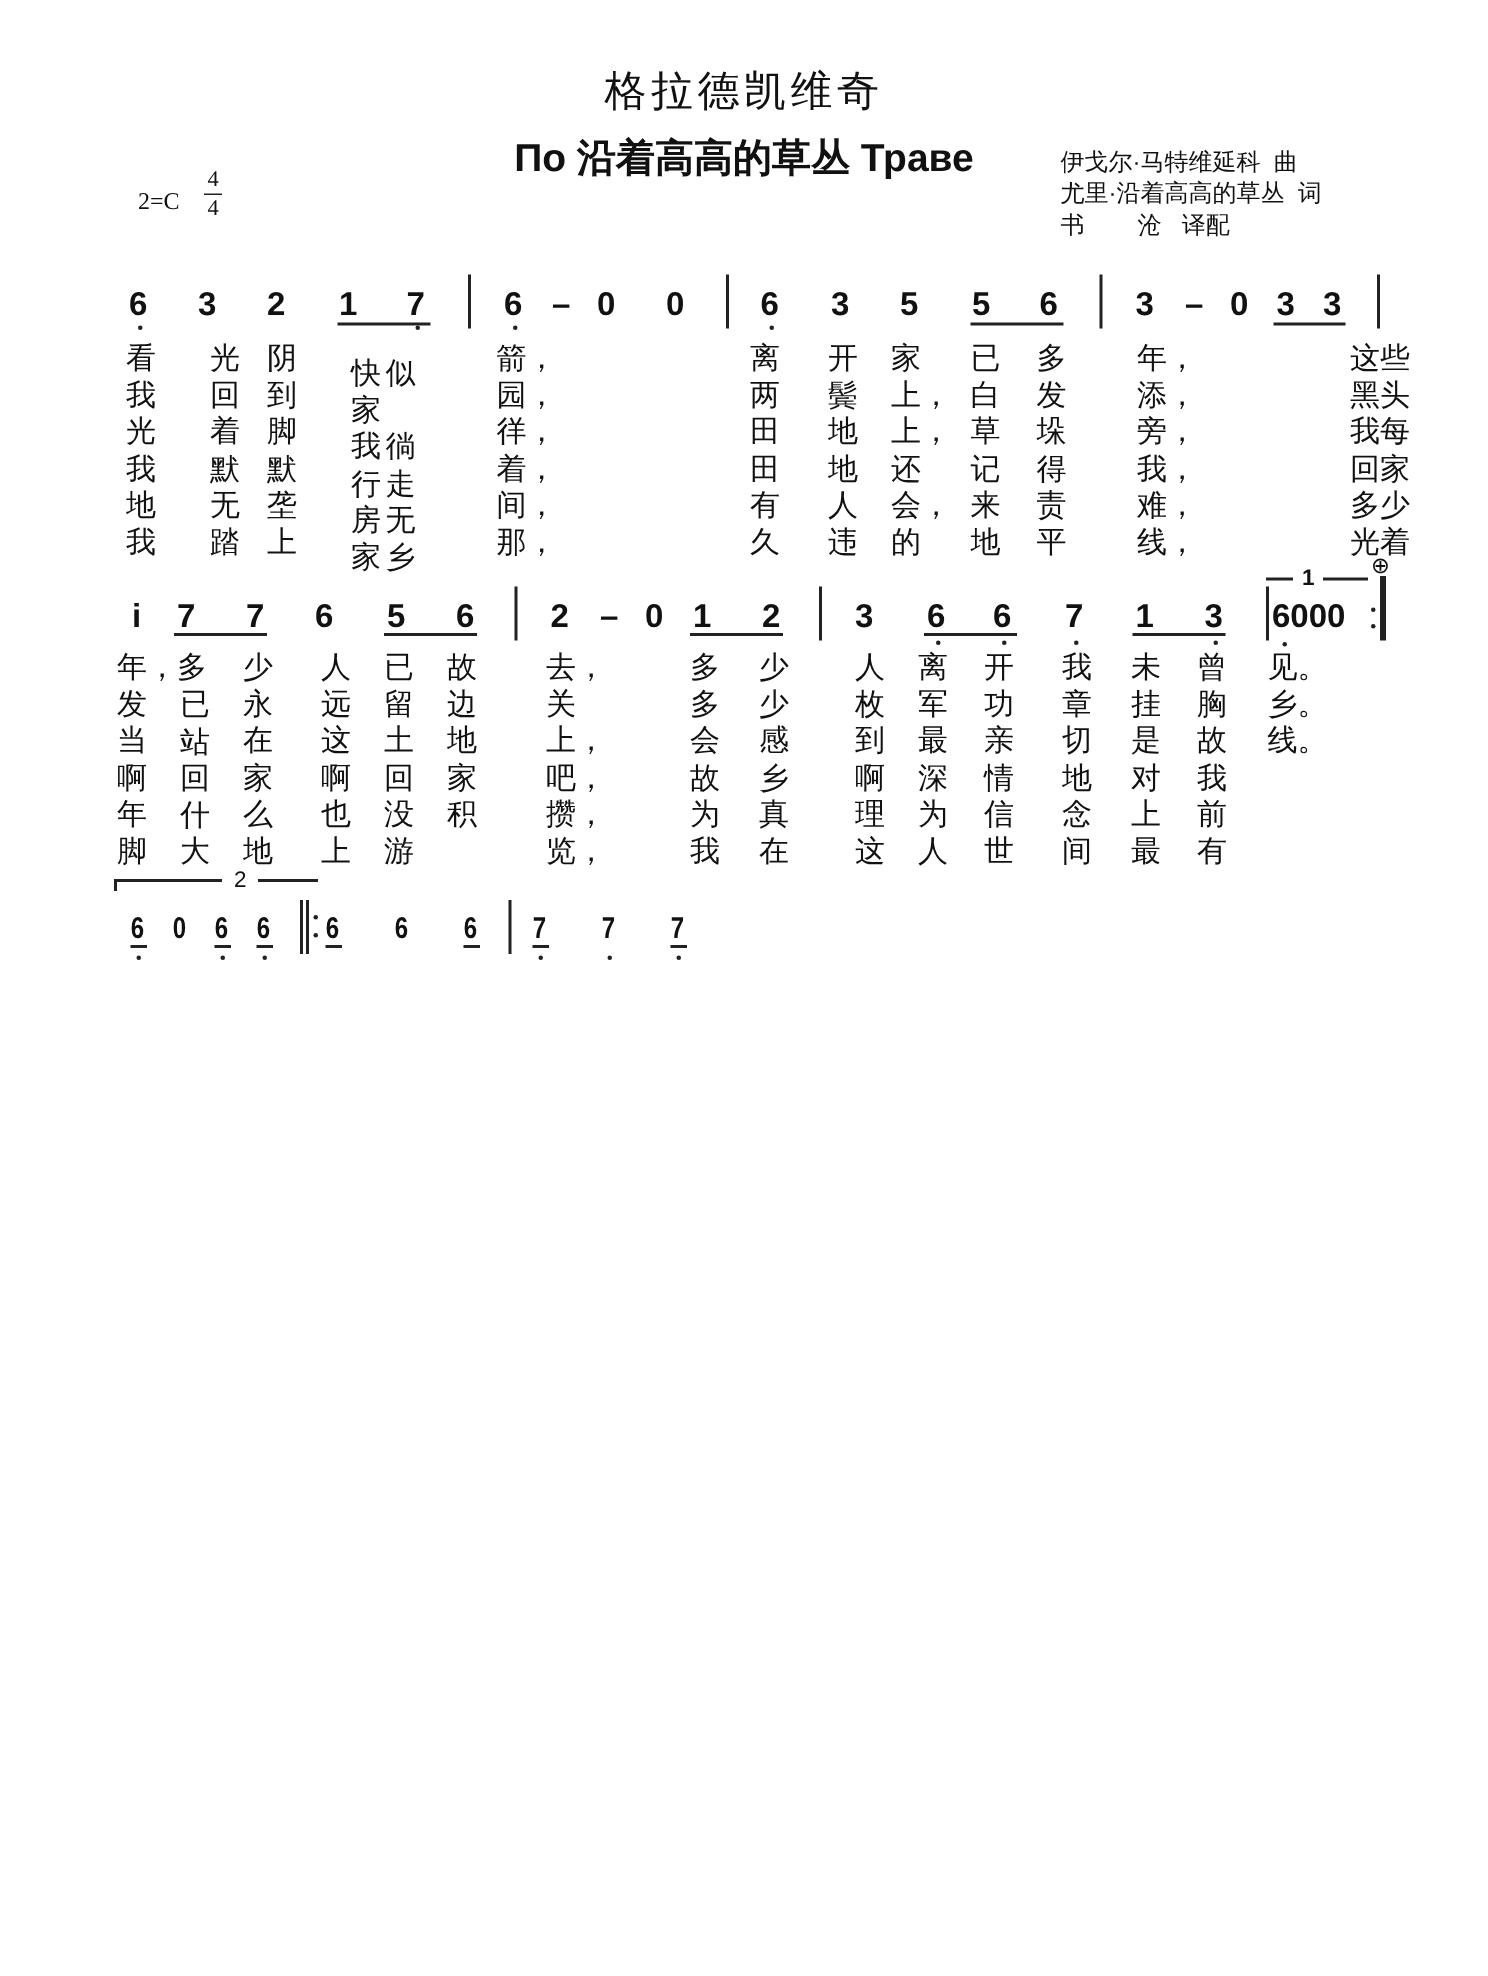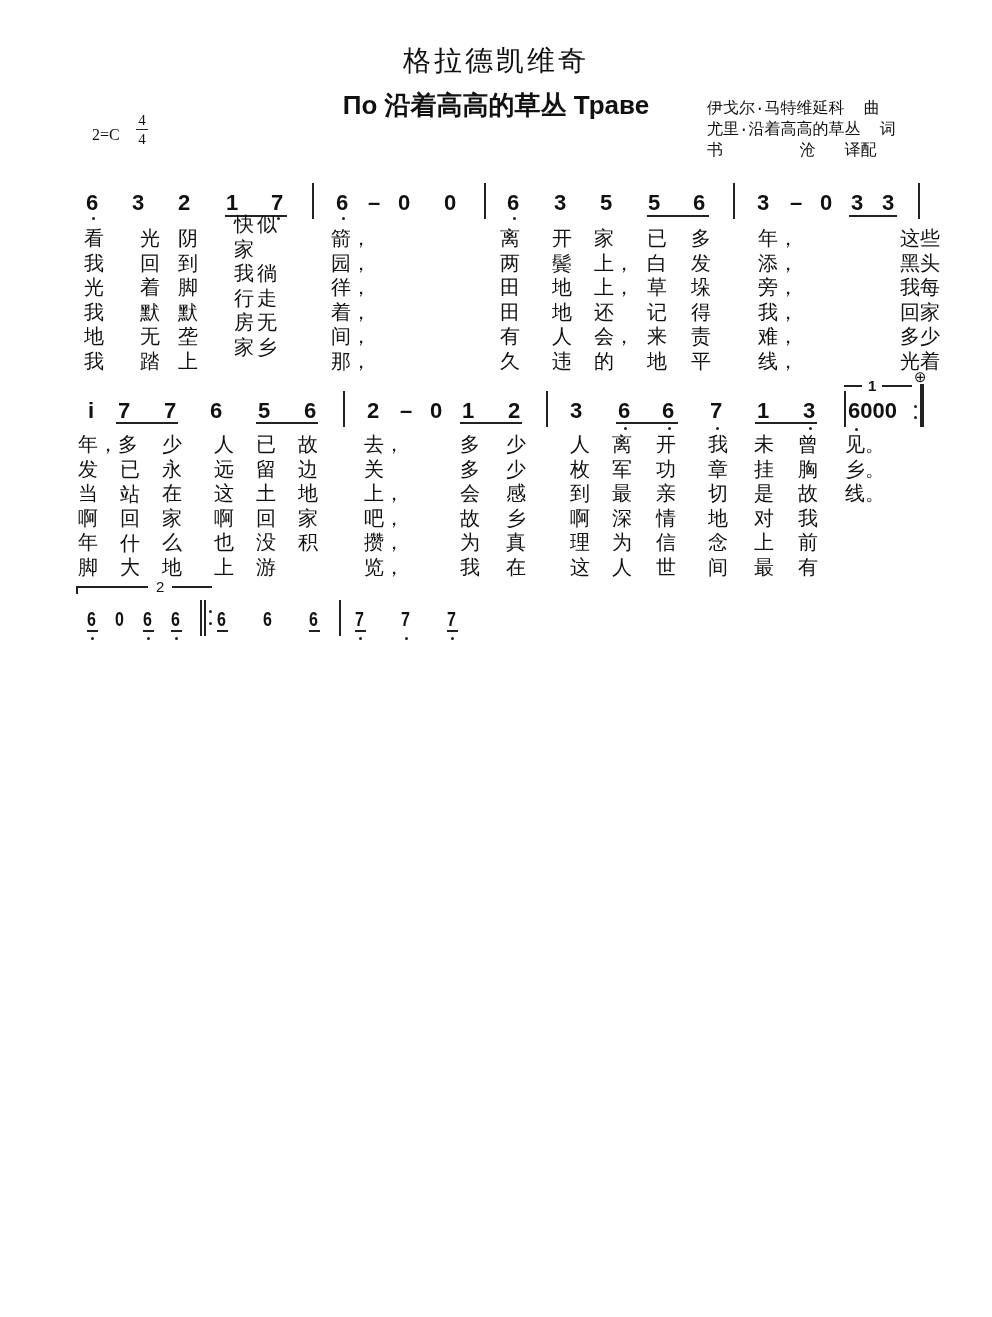--- a/index.html
+++ b/index.html
@@ -1,20 +1,20 @@
 <!DOCTYPE html>
 <html><head>
 <meta charset="utf-8">
 <style>
   html,body{margin:0;padding:0;background:#ffffff;}
   body{width:992px;height:1317px;position:relative;overflow:hidden;color:#111;font-family:"DejaVu Sans",sans-serif;}
   .abs{position:absolute;}
   .title-cn{left:0;width:992px;top:42px;text-align:center;font-size:28px;font-family:"DejaVu Serif",serif;letter-spacing:3px;}
   .title-ru{left:0;width:992px;top:88px;text-align:center;font-size:26px;font-weight:bold;font-family:"Liberation Sans",sans-serif;}
-  .credit{left:707px;font-size:16px;font-family:Liberation Mono, monospace;line-height:18px;white-space:pre;}
+  .credit{left:707px;font-size:16px;font-family:Liberation Sans, sans-serif;line-height:18px;white-space:pre;}
   .key{left:92px;top:126px;font-size:16px;font-family:"Liberation Serif",serif;}
   .timesig{left:136px;top:112px;font-size:15px;font-family:"Liberation Serif",serif;text-align:center;line-height:16px;}
   .timesig .frac-line{border-top:1px solid #222;width:12px;margin:1px auto;}
   .note{font-family:"Liberation Sans",sans-serif;font-weight:bold;font-size:22px;}
   .note-n{font-family:"Liberation Sans",sans-serif;font-weight:bold;font-size:20px;transform:scaleX(0.8);}
   .lyr{font-family:"DejaVu Serif",serif;font-size:20px;line-height:24.5px;white-space:pre;}
   .bar{width:2px;background:#222;}
   .ul{height:2px;background:#222;}
   .dot{width:3px;height:3px;background:#222;border-radius:50%;}
   .hline{height:1.5px;background:#222;}
@@ -66,21 +66,21 @@
   <span class="abs note" style="left:882px;top:190px">3</span>
   <div class="abs ul" style="left:849px;top:215px;width:48px"></div>
   <div class="abs bar" style="left:918px;top:183px;height:36px"></div>
 </div>
 
 <div>
 
   <div class="abs lyr" style="left:84px;top:226px"><div>看</div><div>我</div><div>光</div><div>我</div><div>地</div><div>我</div></div>
   <div class="abs lyr" style="left:140px;top:226px"><div>光</div><div>回</div><div>着</div><div>默</div><div>无</div><div>踏</div></div>
   <div class="abs lyr" style="left:178px;top:226px"><div>阴</div><div>到</div><div>脚</div><div>默</div><div>垄</div><div>上</div></div>
-  <div class="abs lyr" style="left:234px;top:212px;letter-spacing:3px"><div>快似</div><div>家</div><div>我徜</div><div>行走</div><div>房无</div><div>家乡</div></div>
+  <div class="abs lyr" style="left:234px;top:236px;letter-spacing:3px"><div>快似</div><div>家</div><div>我徜</div><div>行走</div><div>房无</div><div>家乡</div></div>
   <div class="abs lyr" style="left:331px;top:226px"><div>箭，</div><div>园，</div><div>徉，</div><div>着，</div><div>间，</div><div>那，</div></div>
   <div class="abs lyr" style="left:500px;top:226px"><div>离</div><div>两</div><div>田</div><div>田</div><div>有</div><div>久</div></div>
   <div class="abs lyr" style="left:552px;top:226px"><div>开</div><div>鬓</div><div>地</div><div>地</div><div>人</div><div>违</div></div>
   <div class="abs lyr" style="left:594px;top:226px"><div>家</div><div>上，</div><div>上，</div><div>还</div><div>会，</div><div>的</div></div>
   <div class="abs lyr" style="left:647px;top:226px"><div>已</div><div>白</div><div>草</div><div>记</div><div>来</div><div>地</div></div>
   <div class="abs lyr" style="left:691px;top:226px"><div>多</div><div>发</div><div>垛</div><div>得</div><div>责</div><div>平</div></div>
   <div class="abs lyr" style="left:758px;top:226px"><div>年，</div><div>添，</div><div>旁，</div><div>我，</div><div>难，</div><div>线，</div></div>
   <div class="abs lyr" style="left:900px;top:226px"><div>这些</div><div>黑头</div><div>我每</div><div>回家</div><div>多少</div><div>光着</div></div>
 </div>
 

